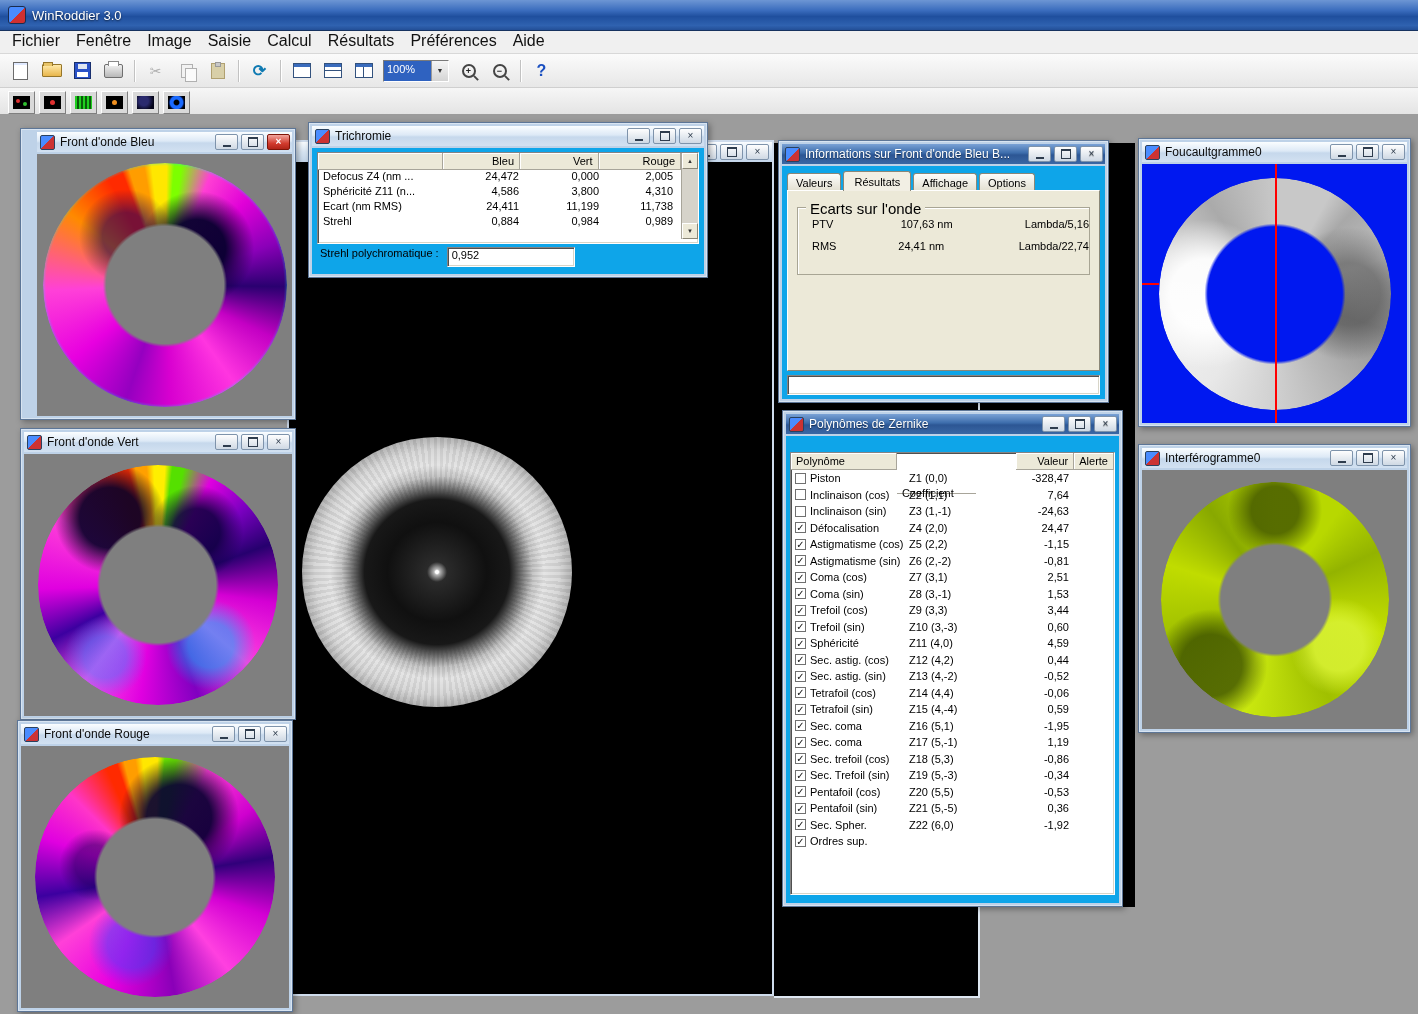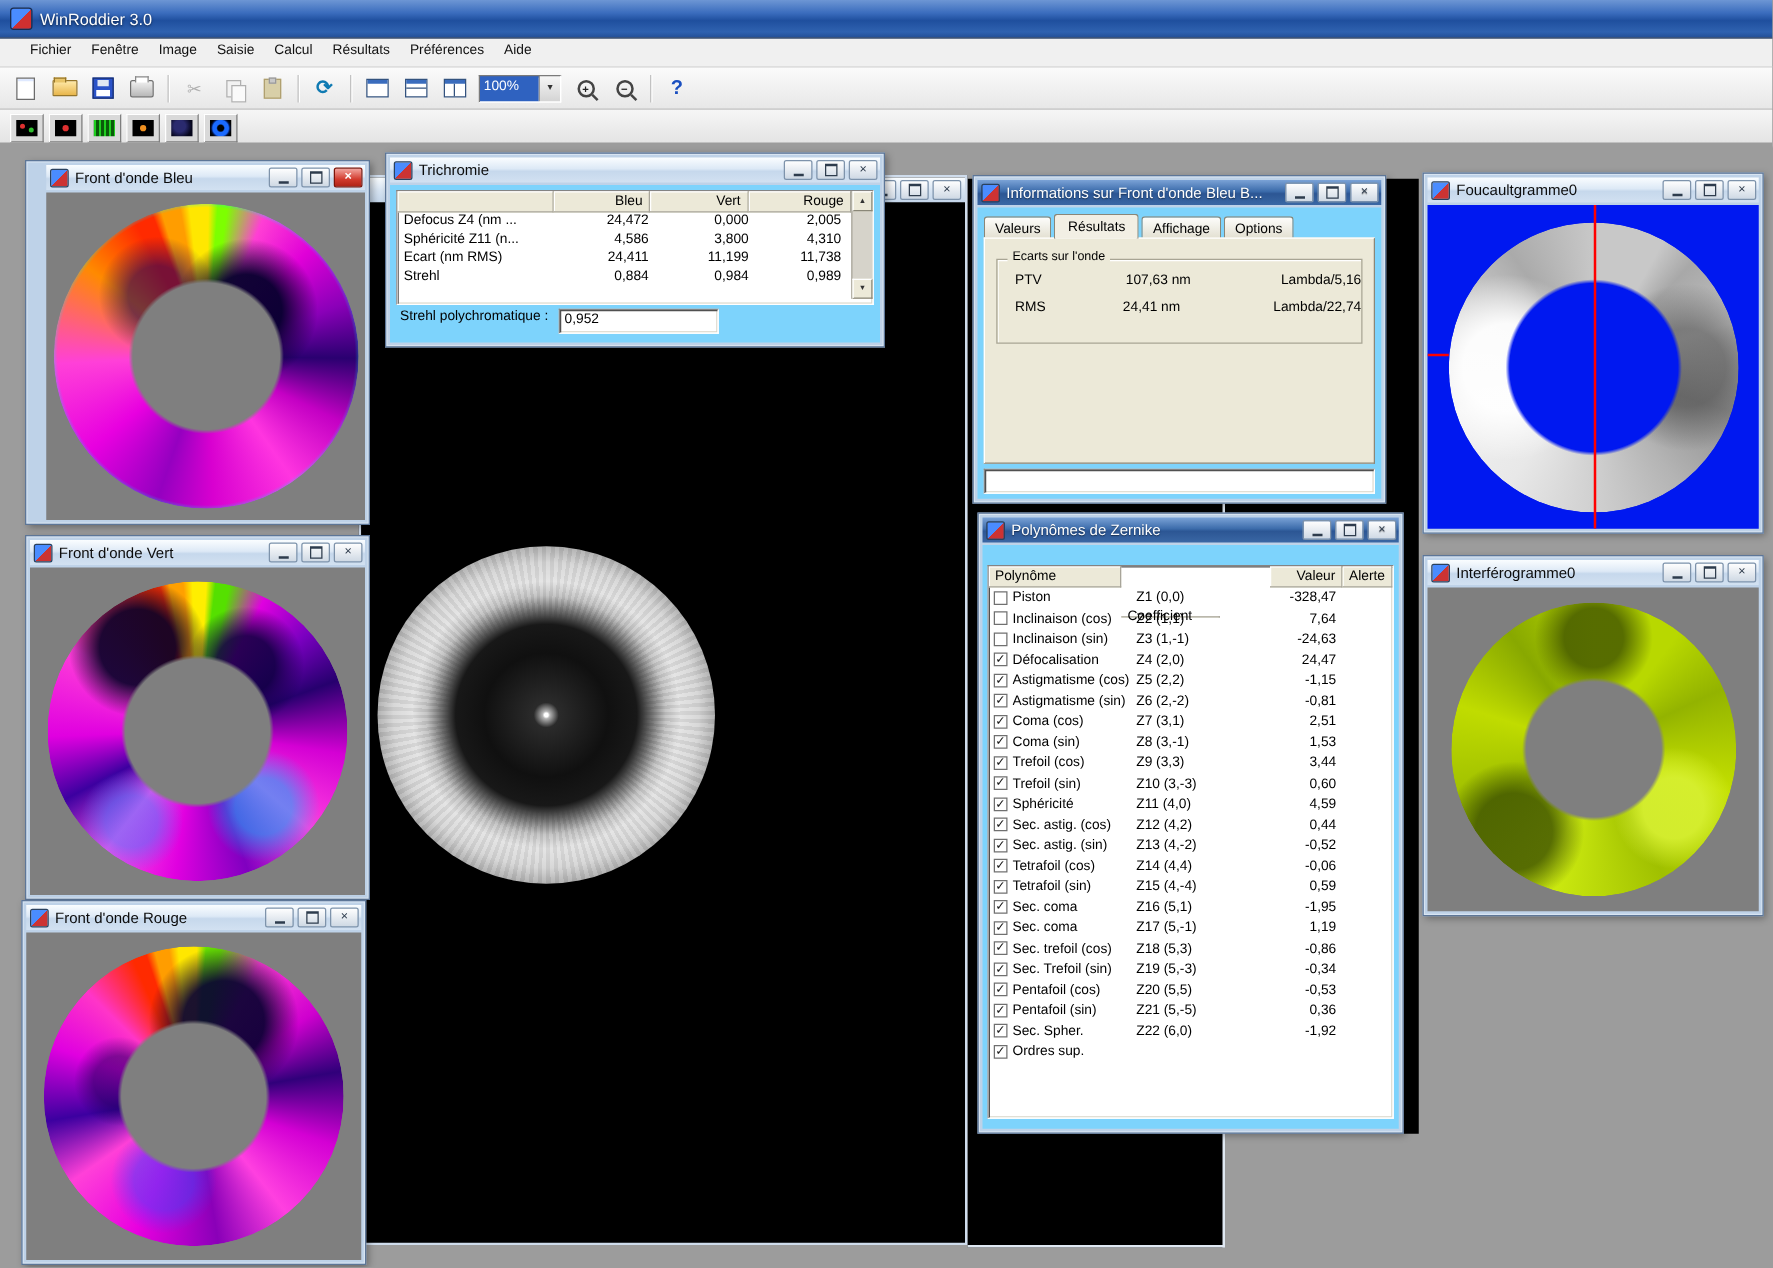--- a/index.html
+++ b/index.html
@@ -2,21 +2,21 @@
 <html><head>
 <meta charset="utf-8">
 <style>
   html,body{margin:0;padding:0;overflow:hidden;}
   body{width:1418px;height:1014px;font-family:"Liberation Sans",sans-serif;background:#9c9c9c;-webkit-font-smoothing:antialiased;}
   .app{position:relative;width:1418px;height:1014px;}
 
   
   .main-titlebar{height:30px;background:linear-gradient(180deg,#6d96d4 0%,#3a6cbd 35%,#1f4f9e 55%,#2f62b0 85%,#234f97 100%);display:flex;align-items:center;padding-left:8px;color:#fff;font-size:13px;text-shadow:0 1px 2px rgba(0,0,0,.65);border-bottom:1px solid #16325f;}
   .app-icon{width:16px;height:16px;border-radius:3px;background:linear-gradient(135deg,#4a8cff 0 50%,#d03030 50% 100%);border:1px solid #1a2c4e;margin-right:6px;}
-  .menubar{height:22px;background:#f0f0f0;border-bottom:1px solid #d8d8d8;display:flex;align-items:flex-start;padding-left:16px;font-size:11px;color:#111;}
+  .menubar{height:22px;background:#f0f0f0;border-bottom:1px solid #d8d8d8;display:flex;align-items:flex-end;padding-left:4px;font-size:16px;color:#111;}
   .menu-item{padding:3px 8px;cursor:default;}
   .toolbar{height:33px;background:linear-gradient(#fbfbfb,#e7e7e7);border-bottom:1px solid #cfcfcf;display:flex;align-items:center;padding-left:5px;}
   .toolbar2{height:29px;background:linear-gradient(#f6f6f6,#e2e2e2);border-bottom:1px solid #c4c4c4;display:flex;align-items:center;padding-left:8px;gap:4px;}
   .tb-btn{width:27px;height:26px;display:flex;align-items:center;justify-content:center;border:1px solid transparent;border-radius:3px;margin:0 1px;}
   .tb-sep{width:1px;height:22px;background:#c2c2c2;margin:0 5px;box-shadow:1px 0 0 #fff;}
 
   
   .ic-new{width:13px;height:16px;background:#fff;border:1px solid #6b6b6b;box-shadow:inset 0 2px 0 #dfe9ff;}
   .ic-open{width:18px;height:11px;background:linear-gradient(#ffe9a8,#e8b64c);border:1px solid #96762a;border-radius:1px;position:relative;}
   .ic-open::before{content:"";position:absolute;top:-3px;left:0;width:8px;height:3px;background:#e8c468;border:1px solid #96762a;border-bottom:none;}
@@ -60,21 +60,21 @@
   .cicon{width:13px;height:13px;margin-right:5px;border-radius:2px;border:1px solid #29415f;background:linear-gradient(135deg,#4a8cff 0 50%,#cc3333 50% 100%);flex:0 0 13px;}
   .ctext{flex:1;font-size:12px;white-space:nowrap;overflow:hidden;}
   .cbtns{display:flex;align-items:center;}
   .tbtn{width:21px;height:14px;margin-left:3px;border:1px solid #7e93ab;border-radius:2px;background:linear-gradient(#fefefe,#cfd9e4);display:flex;align-items:center;justify-content:center;color:#2e3c4d;font-size:10px;line-height:1;}
   .tbtn.red{background:linear-gradient(#f2a59e,#d23b2e 60%,#b02418);border-color:#7e1408;color:#fff;font-weight:bold;}
   .g-min{width:8px;height:2px;background:#2e3c4d;margin-top:7px;}
   .g-max{width:8px;height:7px;border:1px solid #2e3c4d;border-top-width:2px;}
   .ccontent{flex:1;position:relative;overflow:hidden;}
   .cc-gray{background:#7f7f7f;}
   .cc-blue{background:#0018f0;}
-  .cc-light{background:#7dd3fc;}
+  .cc-light{background:#0ea5e9;}
 
   
   .sunken{border:1px solid;border-color:#848484 #fff #fff #848484;box-shadow:inset 1px 1px 0 #505050,inset -1px -1px 0 #d8d5c8;}
 
   
   .donut{position:absolute;border-radius:50%;}
   .hole-mask{-webkit-mask:radial-gradient(circle,transparent 0 34%,#000 36% 99%,transparent 100%);mask:radial-gradient(circle,transparent 0 34%,#000 36% 99%,transparent 100%);}
   .wf-bleu{background:
     radial-gradient(circle at 63% 35%, rgba(5,0,45,.95) 0 13%, rgba(5,0,45,0) 26%),
     radial-gradient(circle at 34% 30%, rgba(30,0,90,.6) 0 10%, transparent 20%),
@@ -127,21 +127,21 @@
   .sarrow{width:14px;height:14px;background:#ece9d8;border:1px solid;border-color:#fff #8a8778 #8a8778 #fff;font-size:6px;display:flex;align-items:center;justify-content:center;color:#333;}
   .strehl-line{position:absolute;left:8px;bottom:7px;display:flex;font-size:11px;color:#000;}
   .field{width:118px;height:16px;background:#fff;margin-left:8px;padding:1px 4px;font-size:11px;}
 
   
   .tabs{position:absolute;top:5px;left:5px;display:flex;align-items:flex-end;height:20px;}
   .tab{padding:3px 8px 2px;font-size:11px;background:linear-gradient(#fdfdfb,#e2dfd0);border:1px solid #8a8778;border-bottom:none;border-radius:3px 3px 0 0;margin-right:2px;color:#000;}
   .tab.active{background:#f2efe4;padding:4px 10px 3px;position:relative;z-index:2;}
   .tab-panel{position:absolute;left:5px;right:5px;top:24px;bottom:28px;background:#ece9d8;border:1px solid;border-color:#fff #8a8778 #8a8778 #fff;}
   .gbox{position:absolute;left:9px;right:9px;border:1px solid #a8a594;box-shadow:inset 1px 1px 0 #fff;}
-  .gbox-label{position:absolute;top:-8px;left:8px;background:#ece9d8;padding:0 4px;font-size:10px;color:#000;}
+  .gbox-label{position:absolute;top:-8px;left:8px;background:#ece9d8;padding:0 4px;font-size:15px;color:#000;}
   .grow{display:flex;font-size:11px;color:#000;margin:10px 0 0 14px;gap:33px;}
   .gcell1{width:72px;} .gcell2{width:118px;} .gcell3{flex:1;}
   .srow{display:flex;font-size:11px;color:#000;margin:14px 0 0 10px;}
   .scell1{width:95px;} .scell2{width:105px;} .scell3{flex:1;}
   .infos-strip{position:absolute;left:5px;right:5px;bottom:4px;height:18px;background:#fff;}
 
   
   .zlist{position:absolute;left:4px;right:4px;top:16px;bottom:8px;background:#fff;display:flex;flex-direction:column;overflow:hidden;}
   .zhead{display:flex;height:17px;flex:0 0 17px;}
   .zh0{width:118px;} .zh1{width:88px;margin-top:40px;} .zh2{width:64px;margin-left:40px;} .zh3{flex:1;}

